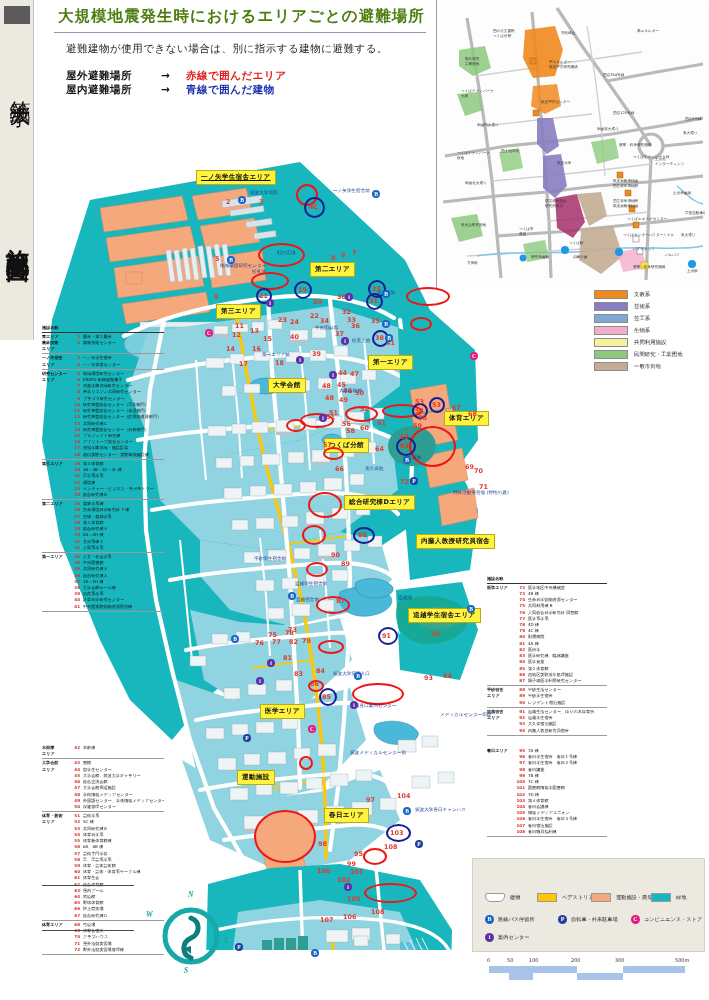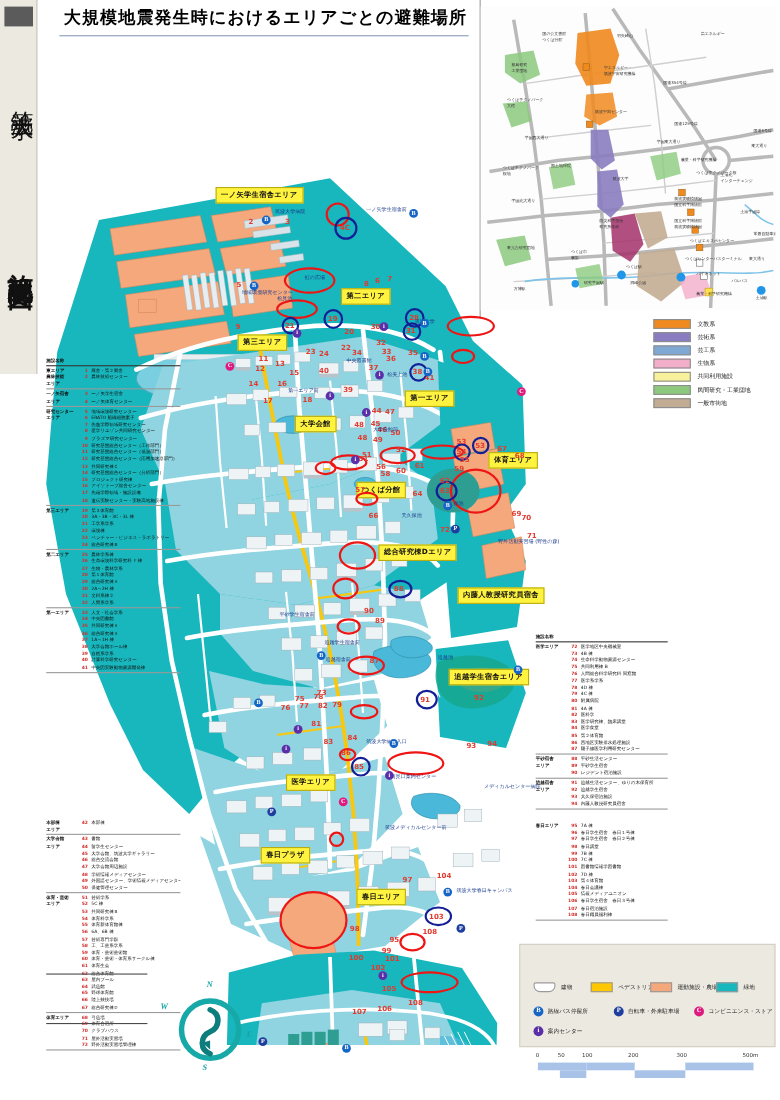--- a/index.html
+++ b/index.html
@@ -18,21 +18,21 @@
   #spine-cap { position:absolute; left:4px; top:6px; width:26px; height:18px; background:#5b5b5b; }
   .spine-text {
     position:absolute; left:0; width:34px; text-align:center;
     writing-mode:vertical-rl; color:#111;
   }
   #spine-univ { top:28px; height:120px; font-size:21px; letter-spacing:2px; }
   #spine-sub  { top:152px; height:170px; font-size:23px; font-weight:bold; letter-spacing:3px; }
 
   
   #header { position:absolute; left:48px; top:6px; width:388px; height:112px; }
-  #hdr-title { font-size:15.5px; font-weight:bold; color:#000000; letter-spacing:1px; padding-left:10px; }
+  #hdr-title { font-size:15.5px; font-weight:bold; color:#4d7c0f; letter-spacing:1px; padding-left:10px; }
   #hdr-rule { margin:5px 0 0 6px; height:1px; background:#8a9bb5; width:372px; }
   #hdr-note { font-size:10.5px; color:#222; margin:9px 0 0 18px; letter-spacing:.5px; }
   .hdr-row { font-size:10.5px; margin-left:18px; color:#111; font-weight:bold; letter-spacing:.5px; }
   #hdr-rows { margin-top:13px; }
   .hdr-row .arrow { display:inline-block; width:40px; text-align:center; }
   .hdr-row .lbl { display:inline-block; width:80px; }
   .red-t { color:#e01a1a; }
   .blue-t { color:#1a2fb0; }
   #hdr-divider { position:absolute; left:436px; top:0; width:1px; height:290px; background:#9a9a9a; }
 
@@ -121,20 +121,29 @@
 
 <div id="spine">
   <div id="spine-cap"></div>
   <div class="spine-text" id="spine-univ">筑波大学</div>
   <div class="spine-text" id="spine-sub">施設配置図</div>
 </div>
 
 <div id="header">
   <div id="hdr-title">大規模地震発生時におけるエリアごとの避難場所</div>
   <div id="hdr-rule"></div>
+  <div id="hdr-note">避難建物が使用できない場合は、別に指示する建物に避難する。</div>
+  <div id="hdr-rows">
+    <div class="hdr-row">
+      <span class="lbl">屋外避難場所</span><span class="arrow">→</span><span class="red-t">赤線で囲んだエリア</span>
+    </div>
+    <div class="hdr-row">
+      <span class="lbl">屋内避難場所</span><span class="arrow">→</span><span class="blue-t">青線で囲んだ建物</span>
+    </div>
+  </div>
 </div>
 <div id="hdr-divider"></div>
 
 <div id="inset">
 <svg width="268" height="276" viewBox="0 0 268 276">
   <rect width="268" height="276" fill="#fdfdfd"></rect>
 
   <g stroke="#b9b9b9" stroke-width="3.2" fill="none">
     <path d="M8,150 L70,140 L120,135 L175,128 L235,118 L266,112"></path>
     <path d="M6,196 L60,190 L110,186 L160,180 L210,176 L266,170"></path>
@@ -553,32 +562,32 @@
              M400,860 L406,872 M406,858 L412,870 M412,856 L418,868 M418,854 L424,866
              M424,852 L430,864"></path>
   </g>
   <g stroke="#ffffff" stroke-width="0.9" fill="none">
     <path d="M358,884 L364,896 M364,882 L370,894 M370,882 L376,894 M376,880 L382,892
              M382,880 L388,892 M388,878 L394,890 M394,878 L400,890 M400,876 L406,888"></path>
   </g>
 </svg>
 </div>
 
-<div class="alabel" style="left:196px; top:170px;">一ノ矢学生宿舎エリア</div>
+<div class="alabel" style="left:196px; top:170px;text-decoration:underline;">一ノ矢学生宿舎エリア</div>
 <div class="alabel" style="left:310px; top:262px;">第二エリア</div>
 <div class="alabel" style="left:216px; top:304px;">第三エリア</div>
 <div class="alabel" style="left:368px; top:355px;">第一エリア</div>
 <div class="alabel" style="left:268px; top:378px;">大学会館</div>
 <div class="alabel" style="left:444px; top:411px;">体育エリア</div>
 <div class="alabel" style="left:324px; top:438px;">つくば分館</div>
 <div class="alabel" style="left:344px; top:495px;">総合研究棟Dエリア</div>
 <div class="alabel" style="left:416px; top:534px;">内藤人教授研究員宿舎</div>
 <div class="alabel" style="left:408px; top:608px;">追越学生宿舎エリア</div>
 <div class="alabel" style="left:260px; top:704px;">医学エリア</div>
-<div class="alabel" style="left:237px; top:770px;">春日プラザ</div>
+<div class="alabel" style="left:237px; top:770px;">運動施設</div>
 <div class="alabel" style="left:324px; top:808px;">春日エリア</div>
 
 <div class="rell" style="left:258px; top:243px; width:47px; height:24px;"></div>
 <div class="rell" style="left:296px; top:184px; width:22px; height:22px;"></div>
 <div class="rell" style="left:251px; top:272px; width:38px; height:18px;"></div>
 <div class="rell" style="left:406px; top:287px; width:44px; height:19px;"></div>
 <div class="rell" style="left:410px; top:317px; width:22px; height:14px;"></div>
 <div class="rell" style="left:345px; top:406px; width:33px; height:16px;"></div>
 <div class="rell" style="left:382px; top:404px; width:40px; height:14px;"></div>
 <div class="rell" style="left:300px; top:413px; width:34px; height:15px;"></div>

